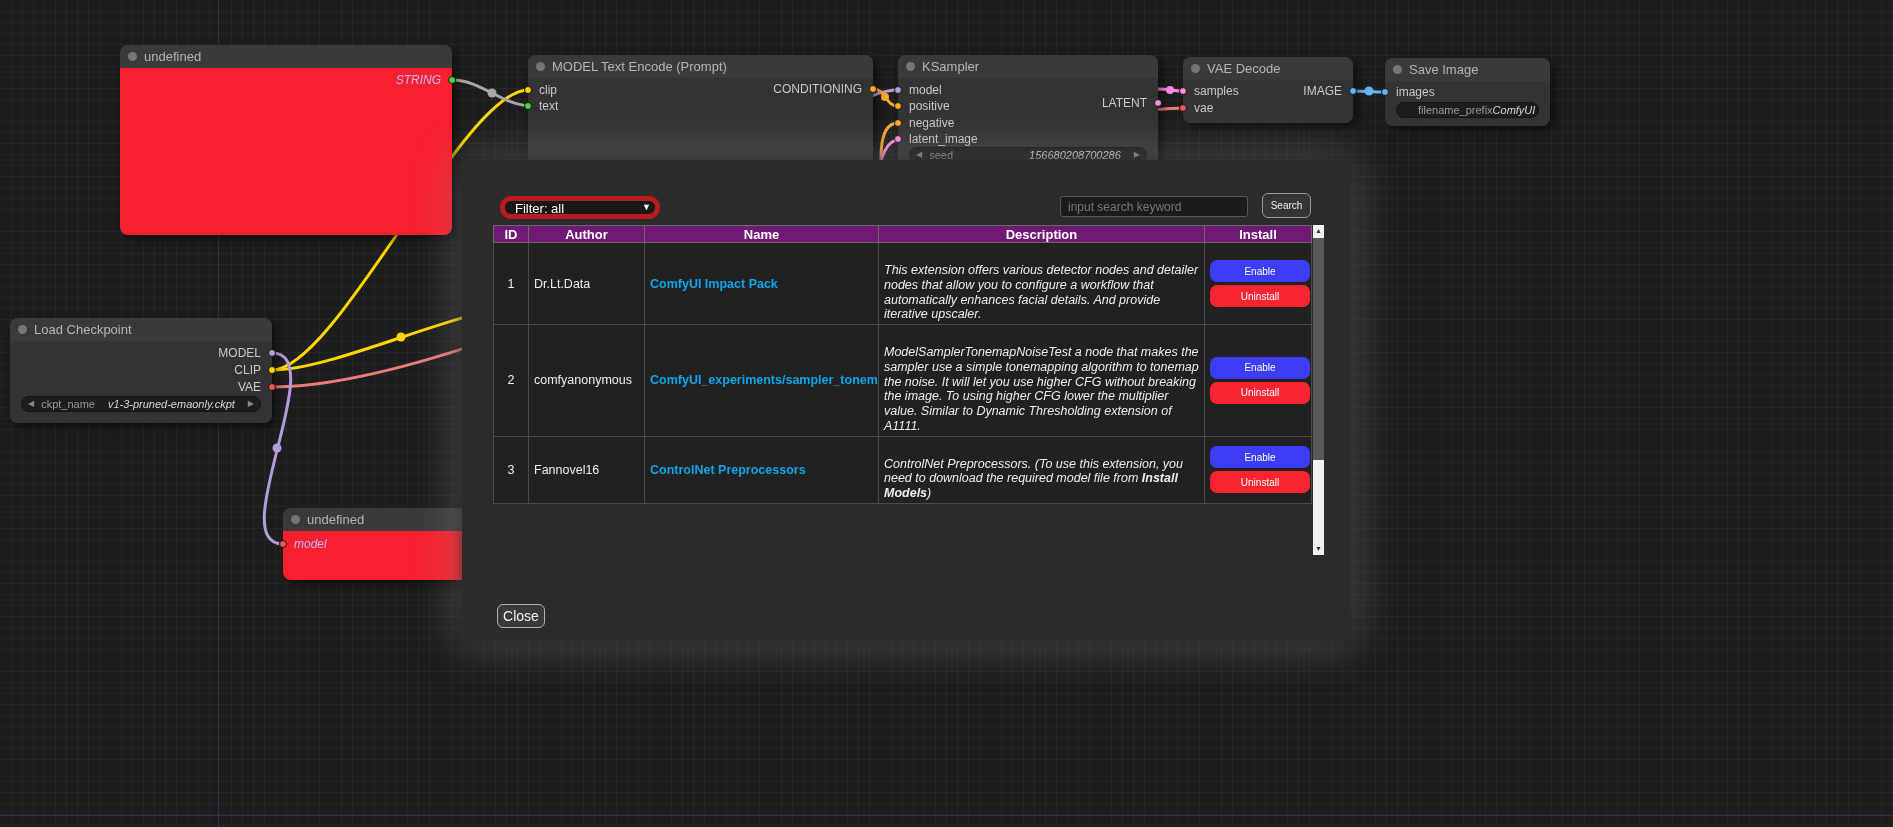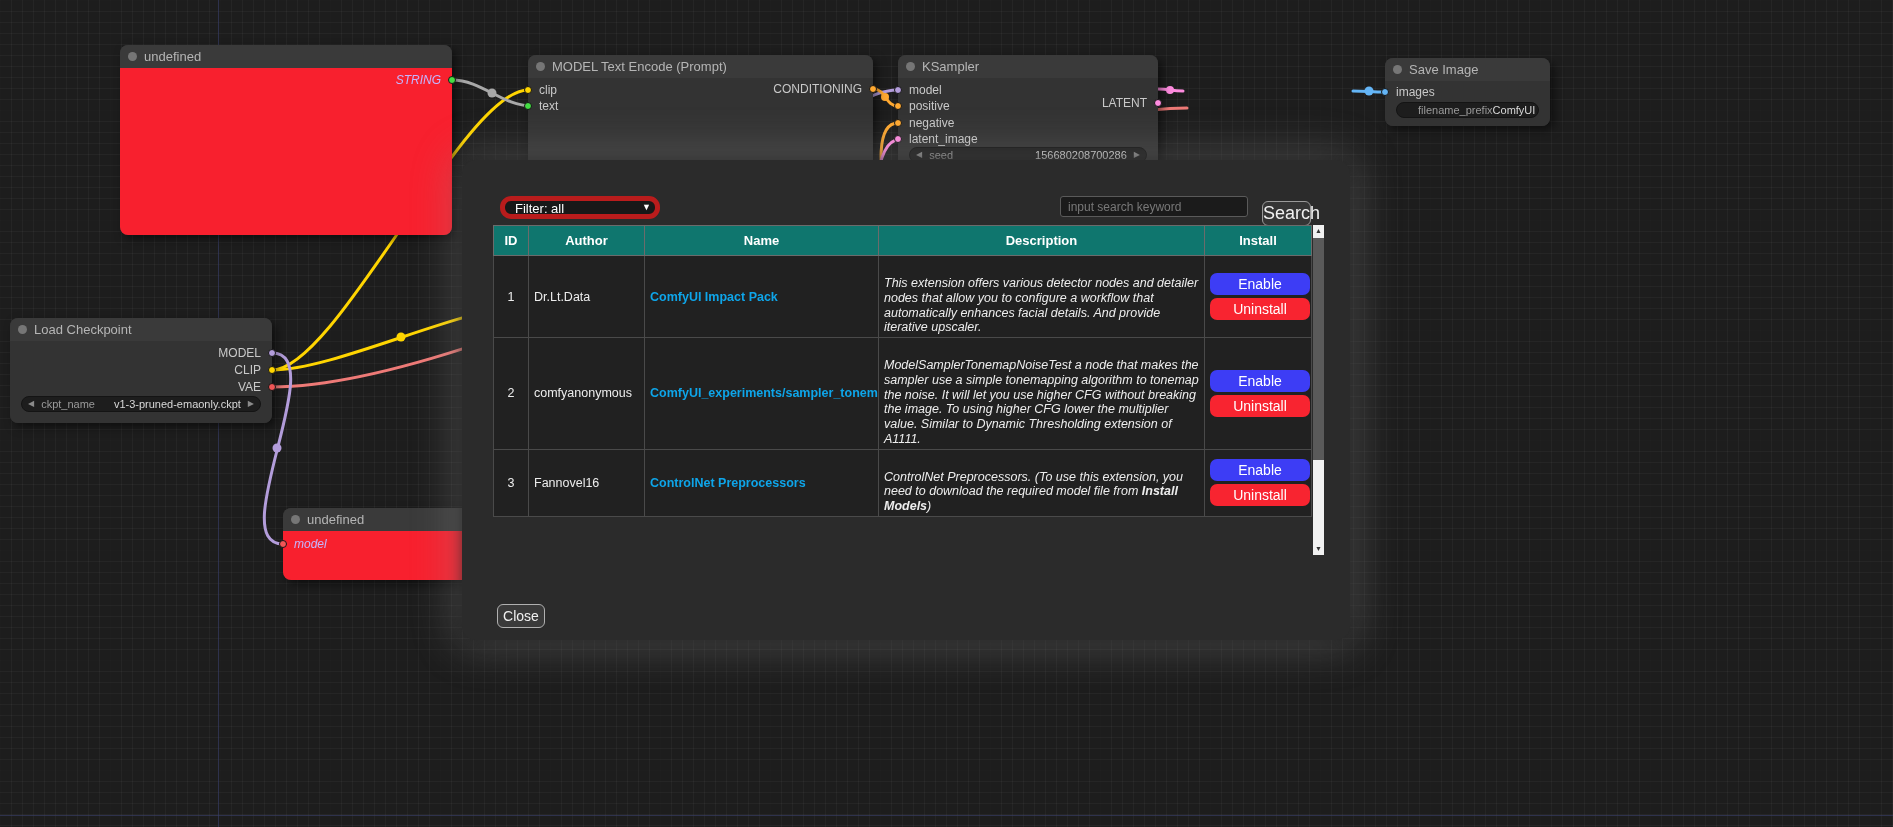--- a/index.html
+++ b/index.html
@@ -38,54 +38,54 @@
   .port.out .pdot{ right:-4px; }
   .plabel{ position:absolute; left:11px; top:1px; font-size:12px; color:#c9c9c9; white-space:nowrap; }
   .port.out .plabel{ left:auto; right:11px; }
   .plabel.white{ color:#c4b5fd;font-style:italic; }
 
   .widget{ position:absolute; left:11px; right:11px; height:16px; background:#1d1d1d;
            border:1px solid #141414; border-radius:8px; display:flex; align-items:center;
            padding:0 6px; font-size:11px; color:#aaa; }
   .warrow{ color:#8a8a8a; font-size:8px; line-height:1; }
   .wlabel{ margin:0 0 0 7px; color:#9a9a9a; white-space:nowrap; }
-  .wvalue{ margin-left:auto; margin-right:7px; color:#d8d8d8; white-space:nowrap; }
+  .wvalue{ margin-left:auto; margin-right:13px; color:#d8d8d8; white-space:nowrap;font-style:italic; }
   .widget.text .wlabel{ margin-left:15px; }
 
   
   .modal{ position:absolute; left:462px; top:160px; width:888px; height:480px; z-index:10;
           background:#2b2b2b; border-radius:14px;
           box-shadow:0 0 42px 10px rgba(145,145,145,.33), 0 0 14px rgba(0,0,0,.65); }
 
   .filter-wrap{ position:absolute; left:38px; top:36px; width:160px; height:23px; }
   .filter-wrap select{ width:100%; height:100%; appearance:none; -webkit-appearance:none;
     background:#181818; color:#fff; border:5px solid #b91c1c; border-radius:11px;
     padding:0 10px; font-size:13px; font-family:inherit; }
   .caret{ position:absolute; right:9px; top:6px; color:#fff; font-size:9px; pointer-events:none; }
 
   .search-input{ position:absolute; left:598px; top:36px; width:188px; height:21px;
     background:#1b1b1b; border:1px solid #5a5a5a; border-radius:3px; color:#ddd;
     font-size:12px; padding:0 7px; font-family:inherit; }
   .search-input::placeholder{ color:#787878; }
-  .search-btn{ position:absolute; left:800px; top:41px; width:49px; height:25px;
+  .search-btn{ position:absolute; left:800px; top:33px; width:49px; height:25px;
     background:#353535; color:#f0f0f0; border:1px solid #9a9a9a; border-radius:6px;
-    font-size:18px; font-family:inherit; cursor:pointer; }
+    font-size:10px; font-family:inherit; cursor:pointer; }
 
   .grid-table{ position:absolute; left:31px; top:65px; width:818px;
     border-collapse:collapse; table-layout:fixed; }
-  .grid-table th{ background:#0f766e; color:#fff; font-size:13px; font-weight:bold;
-    border:1px solid #6b6b6b; height:30px; padding:0; }
+  .grid-table th{ background:#701a75; color:#fff; font-size:13px; font-weight:bold;
+    border:1px solid #6b6b6b; height:17px; padding:0; }
   .grid-table td{ border:1px solid #4a4a4a; background:#212121; color:#ededed;
     font-size:12.5px; padding:2px 5px; vertical-align:middle; overflow:hidden; }
   td.idc{ text-align:center; }
   td.desc{ vertical-align:top; line-height:1.18; padding-top:20px;font-style:italic; }
   .ext-link{ color:#0ea5e9; font-weight:bold; text-decoration:none; white-space:nowrap; }
   .install-cell{ text-align:center; }
   .btn-install{ display:block; width:100px; height:22px; margin:3px auto; color:#fff;
-    border:none; border-radius:7px; font-size:14px; font-family:inherit; cursor:pointer; }
+    border:none; border-radius:7px; font-size:10px; font-family:inherit; cursor:pointer; }
   .btn-enable{ background:#3d3df5; }
   .btn-uninstall{ background:#f82430; }
 
   .scrollbar{ position:absolute; left:851px; top:65px; width:11px; height:330px; background:#f1f1f1; }
   .sb-btn{ position:absolute; left:0; width:11px; height:12px; background:#f1f1f1; color:#333;
     font-size:7px; text-align:center; line-height:12px; }
   .sb-up{ top:0; } .sb-down{ bottom:0; }
   .sb-thumb{ position:absolute; left:0; top:13px; width:11px; height:222px; background:#5a5a5a; }
 
   .close-btn{ position:absolute; left:35px; top:444px; width:48px; height:24px;
@@ -179,20 +179,39 @@
       <span class="pdot" style="background:#ff8ce0"></span>
     </div>
     <div class="widget" style="top:92px">
       <span class="warrow">◀</span>
       <span class="wlabel">seed</span>
       <span class="wvalue">156680208700286</span>
       <span class="warrow">▶</span>
     </div>
   </div>
 
+  <div class="node" style="left:1183px; top:57px; width:170px; height:66px;">
+    <div class="node-header">
+      <span class="nh-dot"></span>
+      <span class="nh-title">VAE Decode</span>
+    </div>
+    <div class="node-body"></div>
+    <div class="port in" style="top:26px">
+      <span class="pdot" style="background:#ff8ce0"></span>
+      <span class="plabel">samples</span>
+    </div>
+    <div class="port in" style="top:43px">
+      <span class="pdot" style="background:#f05555"></span>
+      <span class="plabel">vae</span>
+    </div>
+    <div class="port out" style="top:26px">
+      <span class="plabel">IMAGE</span>
+      <span class="pdot" style="background:#64b5f6"></span>
+    </div>
+  </div>
 
   <div class="node" style="left:1385px; top:58px; width:165px; height:68px;">
     <div class="node-header">
       <span class="nh-dot"></span>
       <span class="nh-title">Save Image</span>
     </div>
     <div class="node-body"></div>
     <div class="port in" style="top:26px">
       <span class="pdot" style="background:#64b5f6"></span>
       <span class="plabel">images</span>

